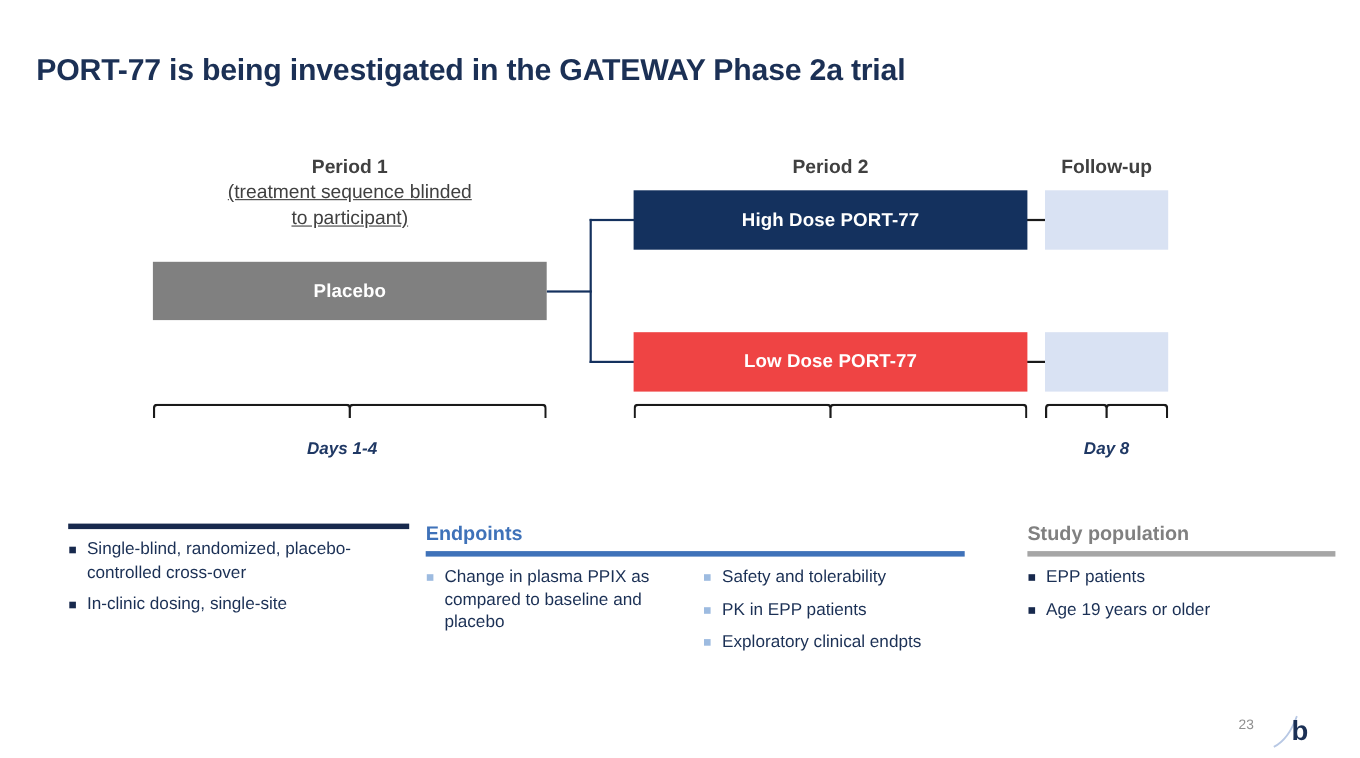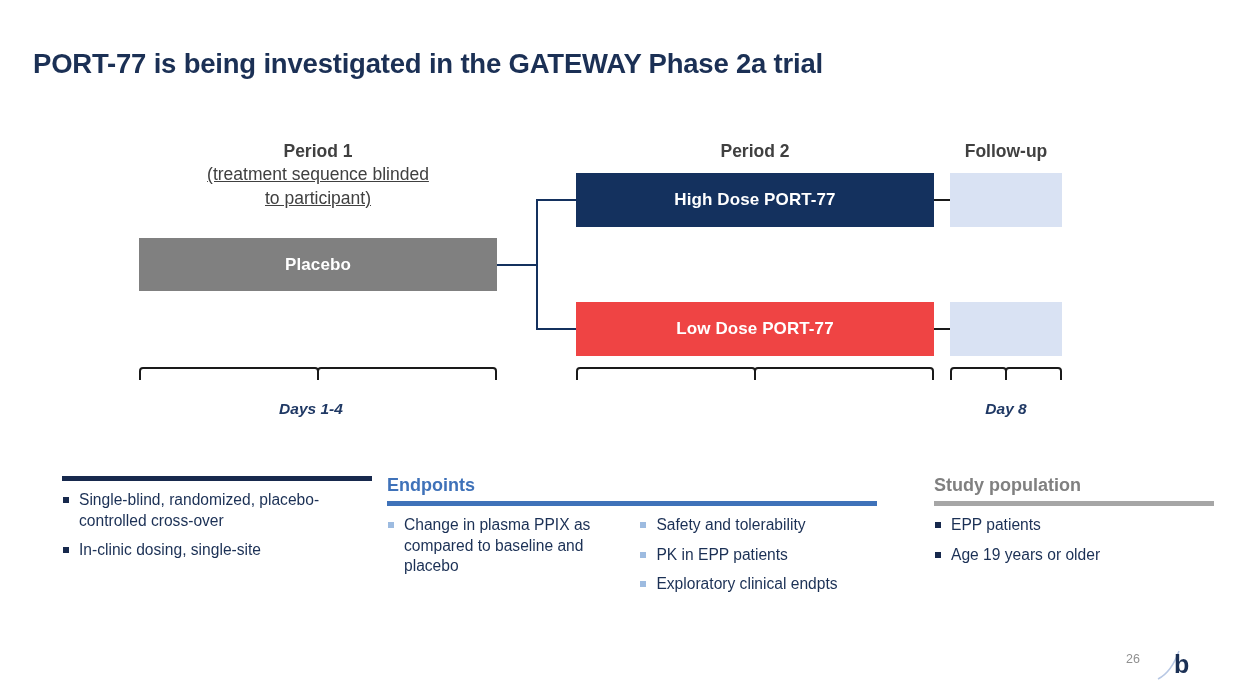--- a/index.html
+++ b/index.html
@@ -257,19 +257,19 @@
 
   <div class="section" id="sec-population">
     <div class="section-title">Study population</div>
     <div class="section-rule"></div>
     <ul class="bullets">
       <li><span class="sq"></span><span>EPP patients</span></li>
       <li><span class="sq"></span><span>Age 19 years or older</span></li>
     </ul>
   </div>
 
-  <div id="page-number">26</div>
+  <div id="page-number">23</div>
   <svg id="logo" viewBox="0 0 44 38">
     <path d="M6,36 C14,32 22,22 27,8" fill="none" stroke="#b8c8e4" stroke-width="1.6"></path>
     <text x="22" y="30" font-family="Liberation Sans, sans-serif" font-size="25" font-weight="bold" fill="#1b3055">b</text>
   </svg>
 
 </div>
 
 </body></html>

